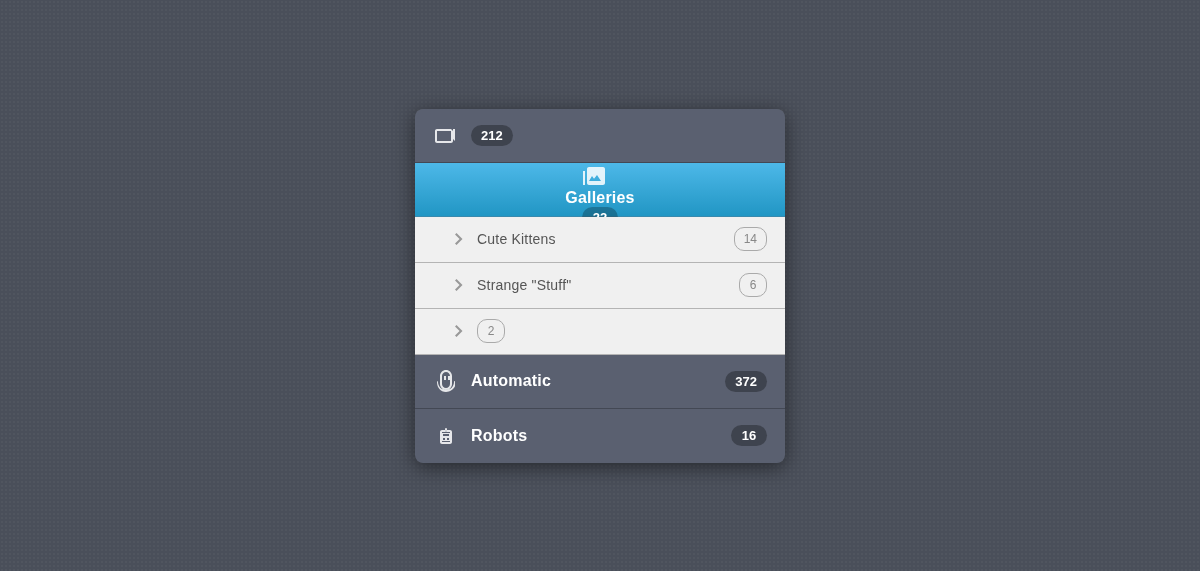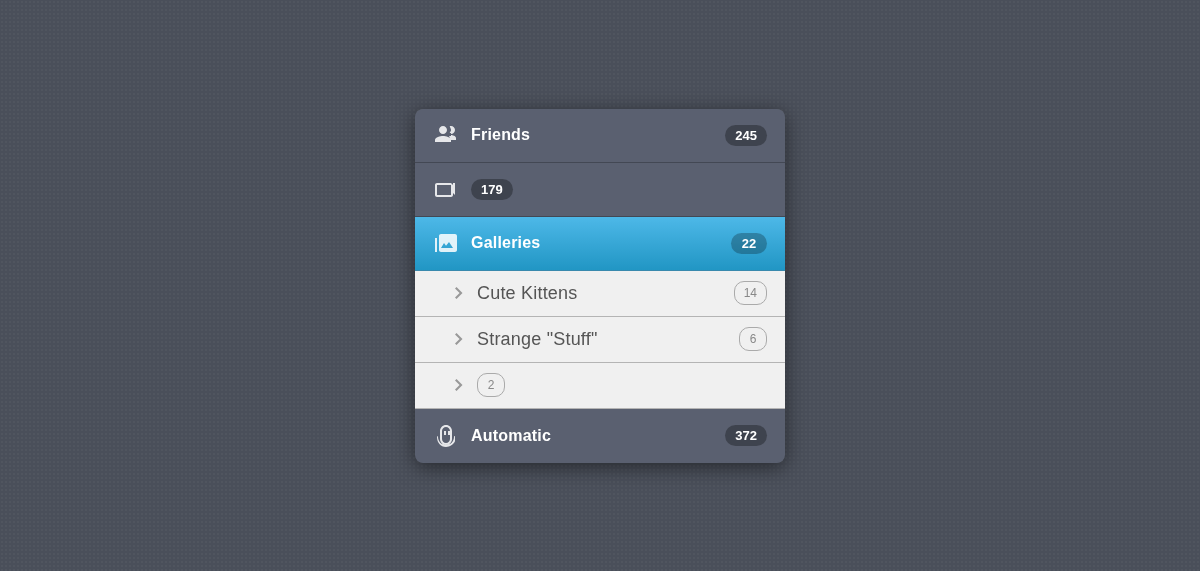--- a/index.html
+++ b/index.html
@@ -45,20 +45,21 @@
     }
 
     .menu-item:last-child {
       border-bottom-left-radius: 8px;
       border-bottom-right-radius: 8px;
       border-bottom: none;
     }
 
     .menu-item.active {
       background: linear-gradient(180deg, #4db8e8 0%, #2196c4 100%);
+      flex-direction: column;
     }
 
     .menu-item.sub-item {
       background-color: #f0f0f0;
       height: 46px;
       padding-left: 36px;
     }
 
     .menu-item-icon {
       width: 26px;
@@ -85,21 +86,21 @@
 
     .menu-item-label {
       flex: 1;
       font-size: 16px;
       font-weight: 600;
       color: #ffffff;
       letter-spacing: 0.2px;
     }
 
     .sub-item .menu-item-label {
-      font-size: 18px;
+      font-size: 14px;
       font-weight: 400;
       color: #555;
     }
 
     .badge {
       background-color: rgba(0,0,0,0.3);
       color: #ffffff;
       font-size: 13px;
       font-weight: 600;
       padding: 3px 10px;
@@ -123,37 +124,28 @@
       border-radius: 10px;
       min-width: 28px;
       text-align: center;
     }
   </style>
 </head>
 <body>
 
 <div class="menu-container">
 
-  <div class="menu-item">
-    <div class="menu-item-icon">
-      <svg width="22" height="18" viewBox="0 0 22 18">
-        <path d="M8 8C10.21 8 12 6.21 12 4s-1.79-4-4-4S4 1.79 4 4s1.79 4 4 4zm0 2C5.33 10 0 11.34 0 14v2h16v-2c0-2.66-5.33-4-8-4zm8-2c2.21 0 4-1.79 4-4s-1.79-4-4-4c-.47 0-.91.1-1.33.25C15.53 2.31 16 3.1 16 4s-.47 1.69-1.33 2.75C15.09 6.9 15.53 7 16 7zm0 2c-.86 0-1.63.15-2.33.35C14.52 10.3 15 11.5 15 14h6v-2c0-2.12-3.73-3-5-3z"></path>
-      </svg>
-    </div>
-    <span class="menu-item-label">Friends</span>
-    <span class="badge">245</span>
-  </div>
 
   <div class="menu-item">
     <div class="menu-item-icon">
       <svg width="22" height="18" viewBox="0 0 22 18">
         <path d="M18 3v2l-2-2H2C.9 3 0 3.9 0 5v10c0 1.1.9 2 2 2h14c1.1 0 2-.9 2-2v-2l2 2V3h-2zm-2 12H2V5h14v10z"></path>
       </svg>
     </div>
-    <span class="badge">179</span>
+    <span class="badge">212</span>
   </div>
 
   <div class="menu-item active">
     <div class="menu-item-icon">
       <svg width="22" height="18" viewBox="0 0 22 18">
         <path d="M22 16V2c0-1.1-.9-2-2-2H6c-1.1 0-2 .9-2 2v14c0 1.1.9 2 2 2h14c1.1 0 2-.9 2-2zM9 9l2.03 2.71L14 8l4 6H6l3-5zM0 4v16h18v-2H2V4H0z"></path>
       </svg>
     </div>
     <span class="menu-item-label">Galleries</span>
     <span class="badge">22</span>
@@ -191,14 +183,23 @@
   <div class="menu-item">
     <div class="menu-item-icon">
       <svg width="18" height="22" viewBox="0 0 18 22">
         <path d="M9 0C5.69 0 3 2.69 3 6v8c0 3.31 2.69 6 6 6s6-2.69 6-6V6c0-3.31-2.69-6-6-6zm0 2c2.21 0 4 1.79 4 4v8c0 2.21-1.79 4-4 4s-4-1.79-4-4V6c0-2.21 1.79-4 4-4zM7 6h2v4H7V6zm4 0h2v4h-2V6zM0 11c.55 0 1 .45 1 1 0 4.41 3.59 8 8 8s8-3.59 8-8c0-.55.45-1 1-1s1 .45 1 1c0 5.52-4.48 10-10 10S0 17.52 0 12c0-.55.45-1 1-1z"></path>
       </svg>
     </div>
     <span class="menu-item-label">Automatic</span>
     <span class="badge">372</span>
   </div>
 
+  <div class="menu-item" style="border-bottom:none;">
+    <div class="menu-item-icon">
+      <svg width="20" height="20" viewBox="0 0 20 20">
+        <path d="M10 2a1 1 0 0 0-1 1v1H6C4.9 4 4 4.9 4 6v10c0 1.1.9 2 2 2h8c1.1 0 2-.9 2-2V6c0-1.1-.9-2-2-2h-3V3a1 1 0 0 0-1-1zm0 2.5a.5.5 0 1 1 0 1 .5.5 0 0 1 0-1zM7 8h6v2H7V8zm0 4h2v2H7v-2zm4 0h2v2h-2v-2zM6 6h8v1H6V6zm0 10v-1h8v1H6z"></path>
+      </svg>
+    </div>
+    <span class="menu-item-label">Robots</span>
+    <span class="badge">16</span>
+  </div>
 
 </div>
 
 </body></html>

